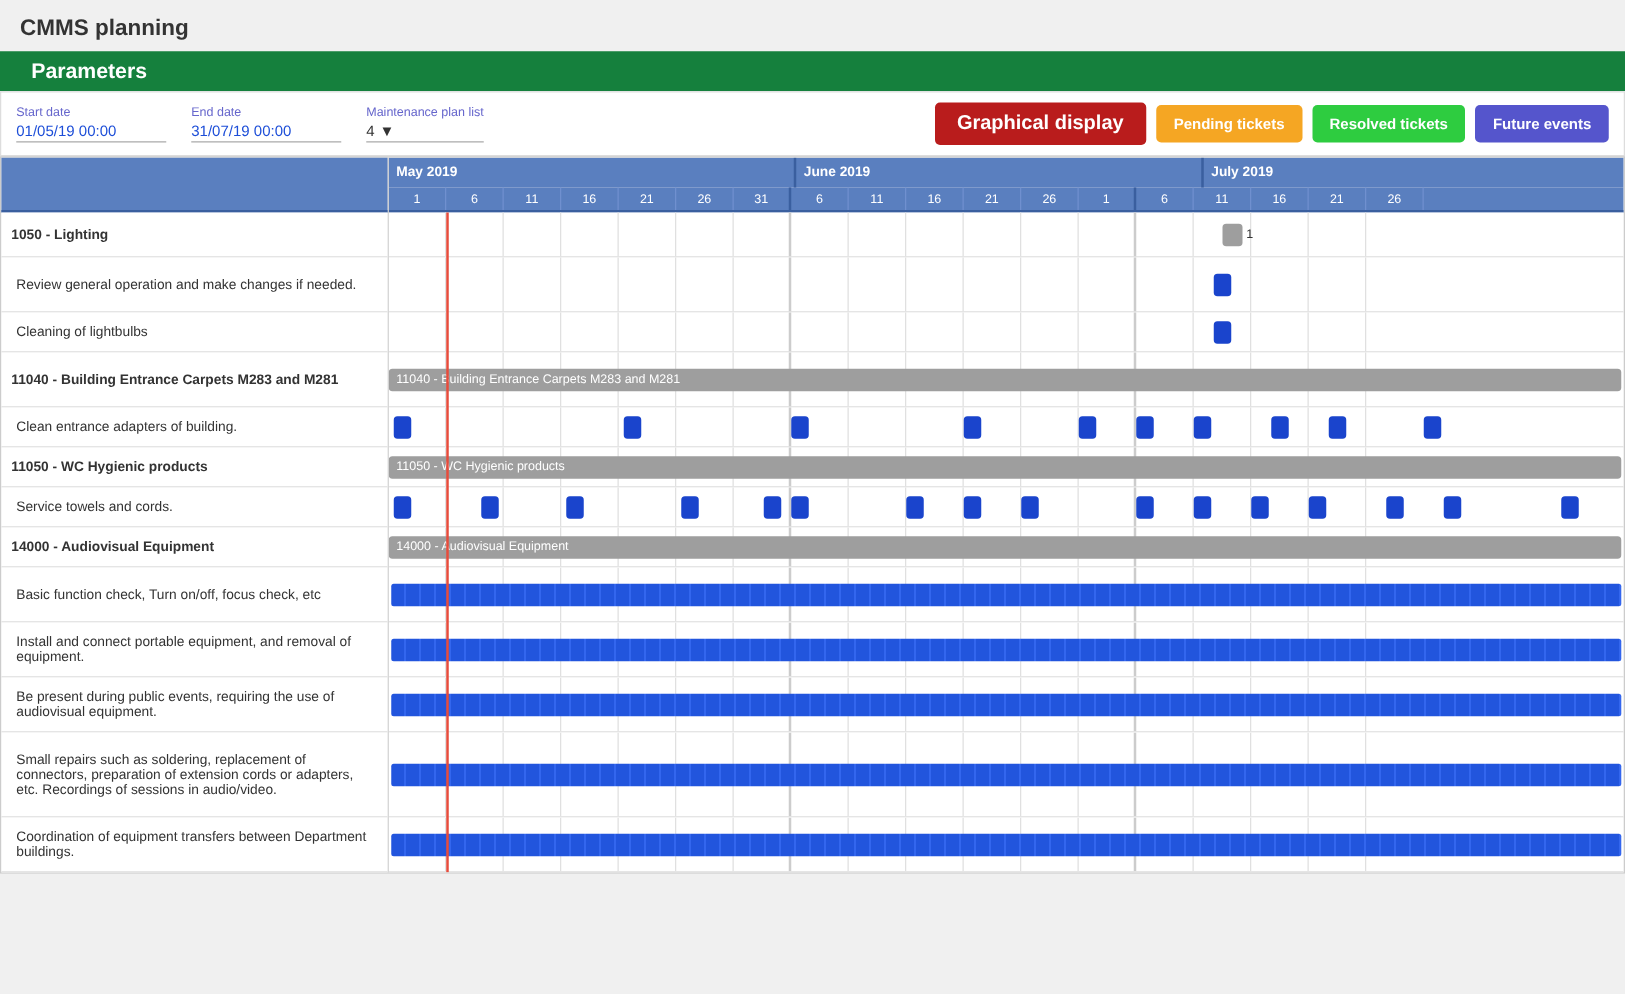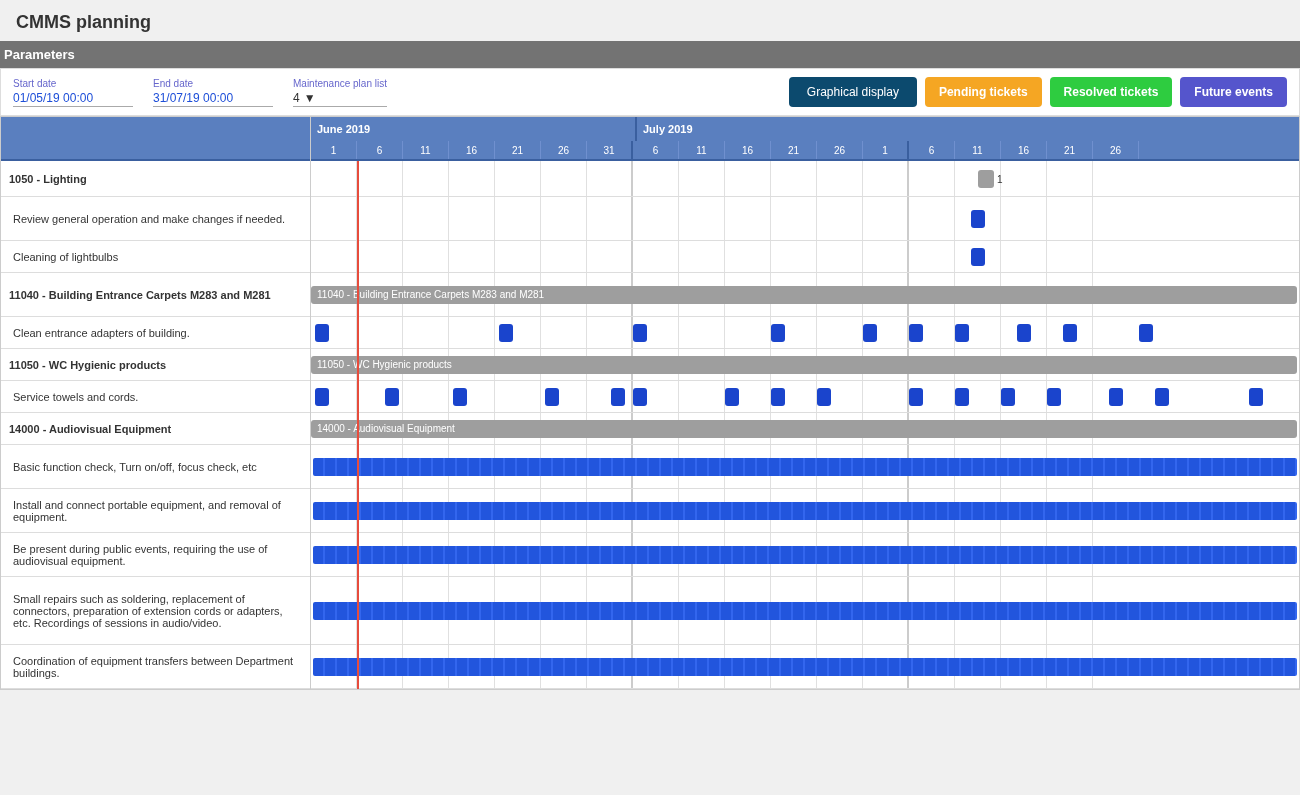--- a/index.html
+++ b/index.html
@@ -6,25 +6,25 @@
     body { font-family: Arial, sans-serif; font-size: 12px; background: #f0f0f0; color: #333; }
     
     .page-title {
       font-size: 18px;
       font-weight: bold;
       padding: 12px 16px 8px;
       color: #333;
     }
     
     .parameters-panel {
-      background: #737373;
+      background: #15803d;
       color: white;
-      padding: 6px 4px;
+      padding: 6px 25px;
       font-weight: bold;
-      font-size: 13px;
+      font-size: 17px;
     }
     
     .controls-bar {
       background: white;
       border: 1px solid #ddd;
       padding: 8px 12px;
       display: flex;
       align-items: center;
       gap: 20px;
     }
@@ -57,28 +57,28 @@
     
     .maintenance-select {
       display: flex;
       align-items: center;
       gap: 4px;
       border-bottom: 1px solid #aaa;
       padding-bottom: 1px;
     }
     
     .btn-graphical {
-      background: #0c4a6e;
+      background: #b91c1c;
       color: white;
       border: none;
       padding: 8px 18px;
       border-radius: 4px;
       cursor: pointer;
-      font-size: 12px;
-      font-weight: normal;
+      font-size: 16px;
+      font-weight: bold;
     }
     
     .btn-pending {
       background: #f5a623;
       color: white;
       border: none;
       padding: 8px 14px;
       border-radius: 4px;
       cursor: pointer;
       font-size: 12px;
@@ -311,20 +311,21 @@
     </div>
 
     <div class="task-row sub-row" style="height:44px;">
       <span class="task-name">Coordination of equipment transfers between Department buildings.</span>
     </div>
   </div>
 
   <div class="chart-column" style="position:relative; min-width:980px;">
 
     <div style="display:flex; background:#5a7fbf; color:white; height:24px;">
+      <div style="width:326px; border-right:2px solid #3a5f9f; display:flex; align-items:center; padding-left:6px; font-weight:bold; font-size:11px;">May 2019</div>
       <div style="width:326px; border-right:2px solid #3a5f9f; display:flex; align-items:center; padding-left:6px; font-weight:bold; font-size:11px;">June 2019</div>
       <div style="flex:1; display:flex; align-items:center; padding-left:6px; font-weight:bold; font-size:11px;">July 2019</div>
     </div>
 
     <div style="display:flex; background:#5a7fbf; color:white; height:20px; border-bottom:2px solid #3a5f9f;">
       <div style="width:46px;border-right:1px solid #7090cf;display:flex;align-items:center;justify-content:center;font-size:10px;">1</div>
       <div style="width:46px;border-right:1px solid #7090cf;display:flex;align-items:center;justify-content:center;font-size:10px;">6</div>
       <div style="width:46px;border-right:1px solid #7090cf;display:flex;align-items:center;justify-content:center;font-size:10px;">11</div>
       <div style="width:46px;border-right:1px solid #7090cf;display:flex;align-items:center;justify-content:center;font-size:10px;">16</div>
       <div style="width:46px;border-right:1px solid #7090cf;display:flex;align-items:center;justify-content:center;font-size:10px;">21</div>

